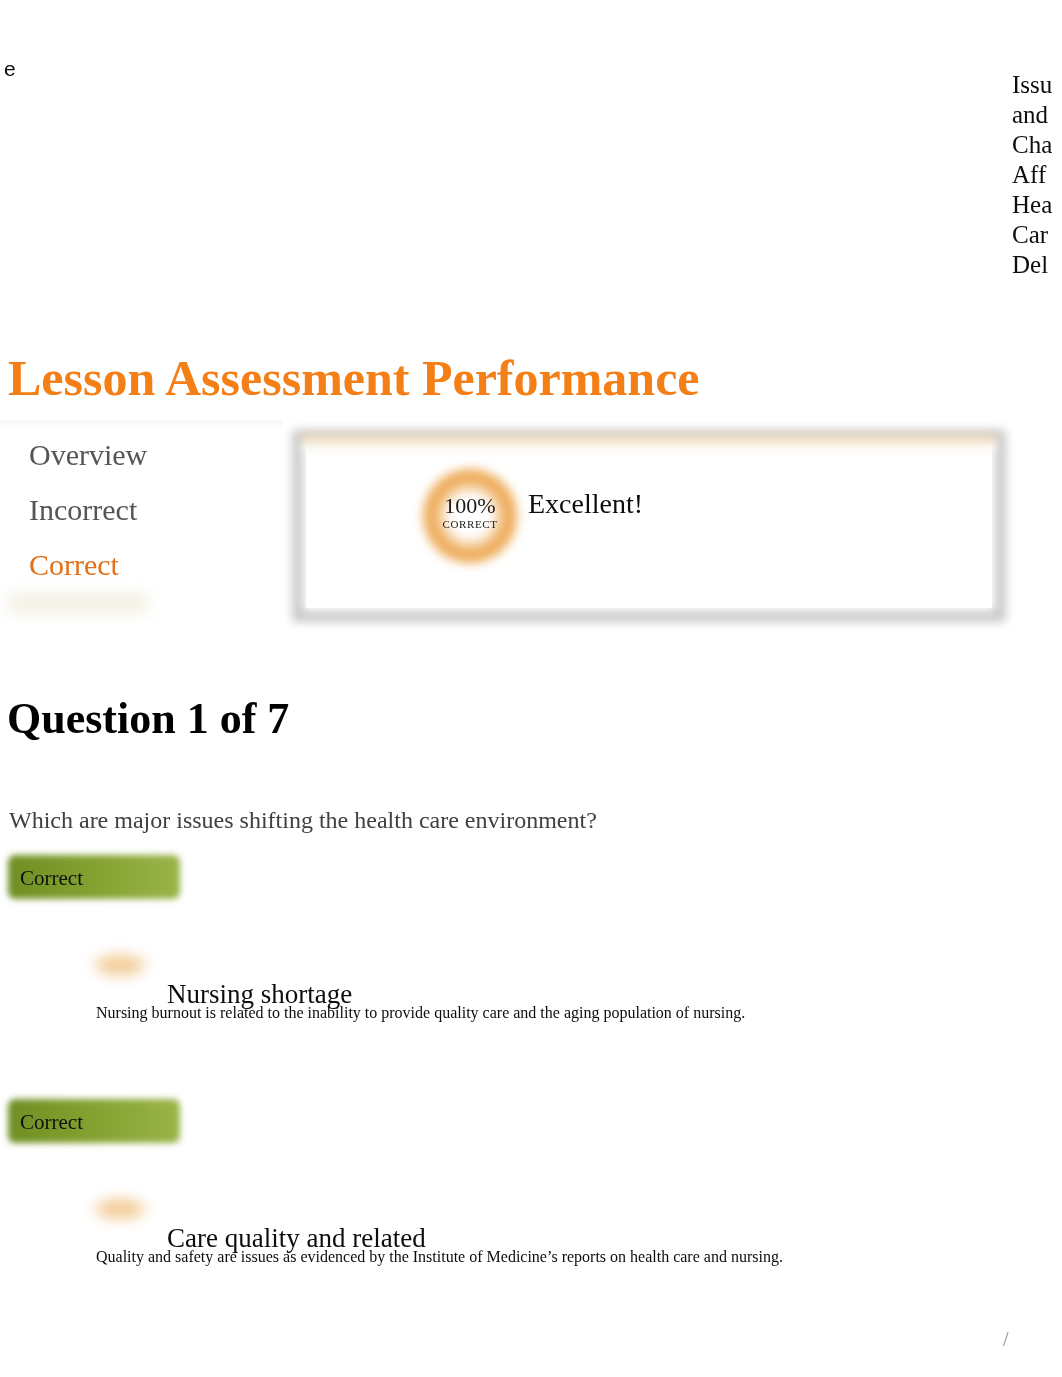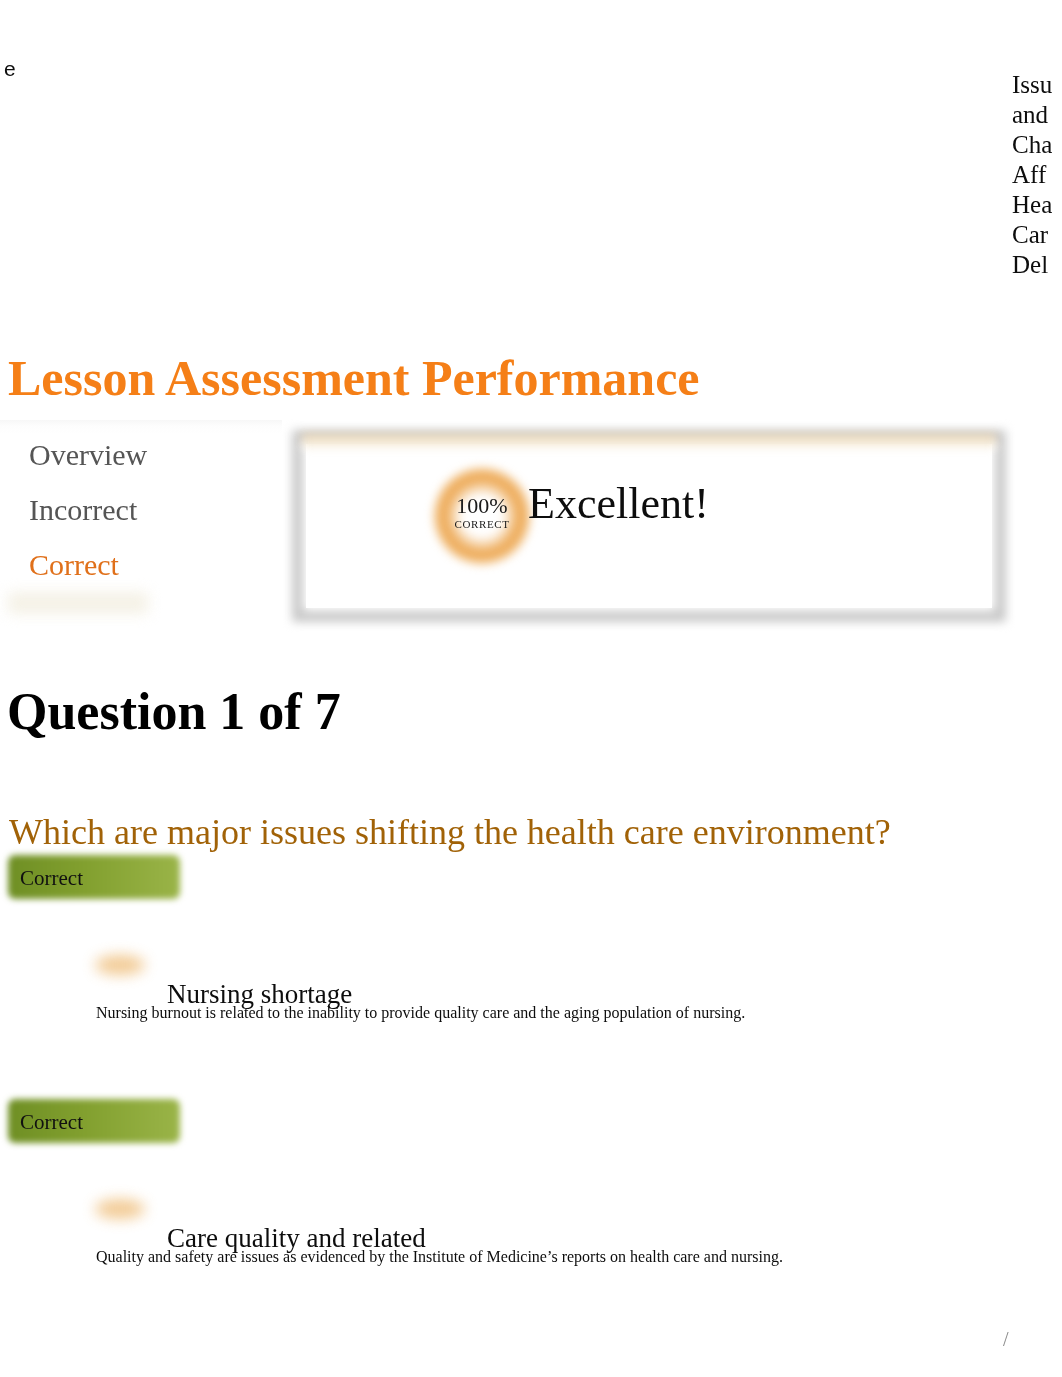--- a/index.html
+++ b/index.html
@@ -113,21 +113,20 @@
     left: 14px; top: 14px;
     width: 686px; height: 164px;
     background: #ffffff;
   }
   .score-badge {
     position: absolute;
     left: 130px;
     top: 38px;
     width: 96px;
     height: 96px;
-    margin-left: 12px;
   }
   .score-badge .ring {
     position: absolute;
     left: 0; top: 0;
     width: 96px; height: 96px;
     border-radius: 50%;
     background: radial-gradient(circle at 50% 50%,
         rgba(255,255,255,0) 0%,
         rgba(255,255,255,0.15) 30%,
         rgba(235,160,68,0.95) 56%,
@@ -151,52 +150,52 @@
     text-align: center;
     font-size: 11px;
     line-height: 13px;
     letter-spacing: .6px;
     color: #1a1a1a;
   }
   .result-headline {
     position: absolute;
     left: 236px;
     top: 52px;
-    font-size: 44px;
+    font-size: 28px;
     line-height: 44px;
     color: #0d0d0d;
     white-space: nowrap;
   }
   .result-sub {
     position: absolute;
     left: 236px;
     top: 102px;
     font-size: 24px;
     line-height: 30px;
     color: #0d0d0d;
     white-space: nowrap;
   }
 
   
   .question-number {
     position: absolute;
     left: 7px;
-    top: 635px;
-    font-size: 52px;
+    top: 648px;
+    font-size: 44px;
     line-height: 68px;
     color: #000000;
     white-space: nowrap;
   }
   .question-text {
     position: absolute;
     left: 9px;
     top: 776px;
-    font-size: 36px;
+    font-size: 24px;
     line-height: 40px;
-    color: #a16207;
+    color: #404040;
     white-space: nowrap;
   }
 
   
   .answer-block { position: absolute; left: 0; width: 1000px; }
   .answer-block.a0 { top: 855px; }
   .answer-block.a1 { top: 1099px; }
 
   .verdict-badge {
     position: absolute;

